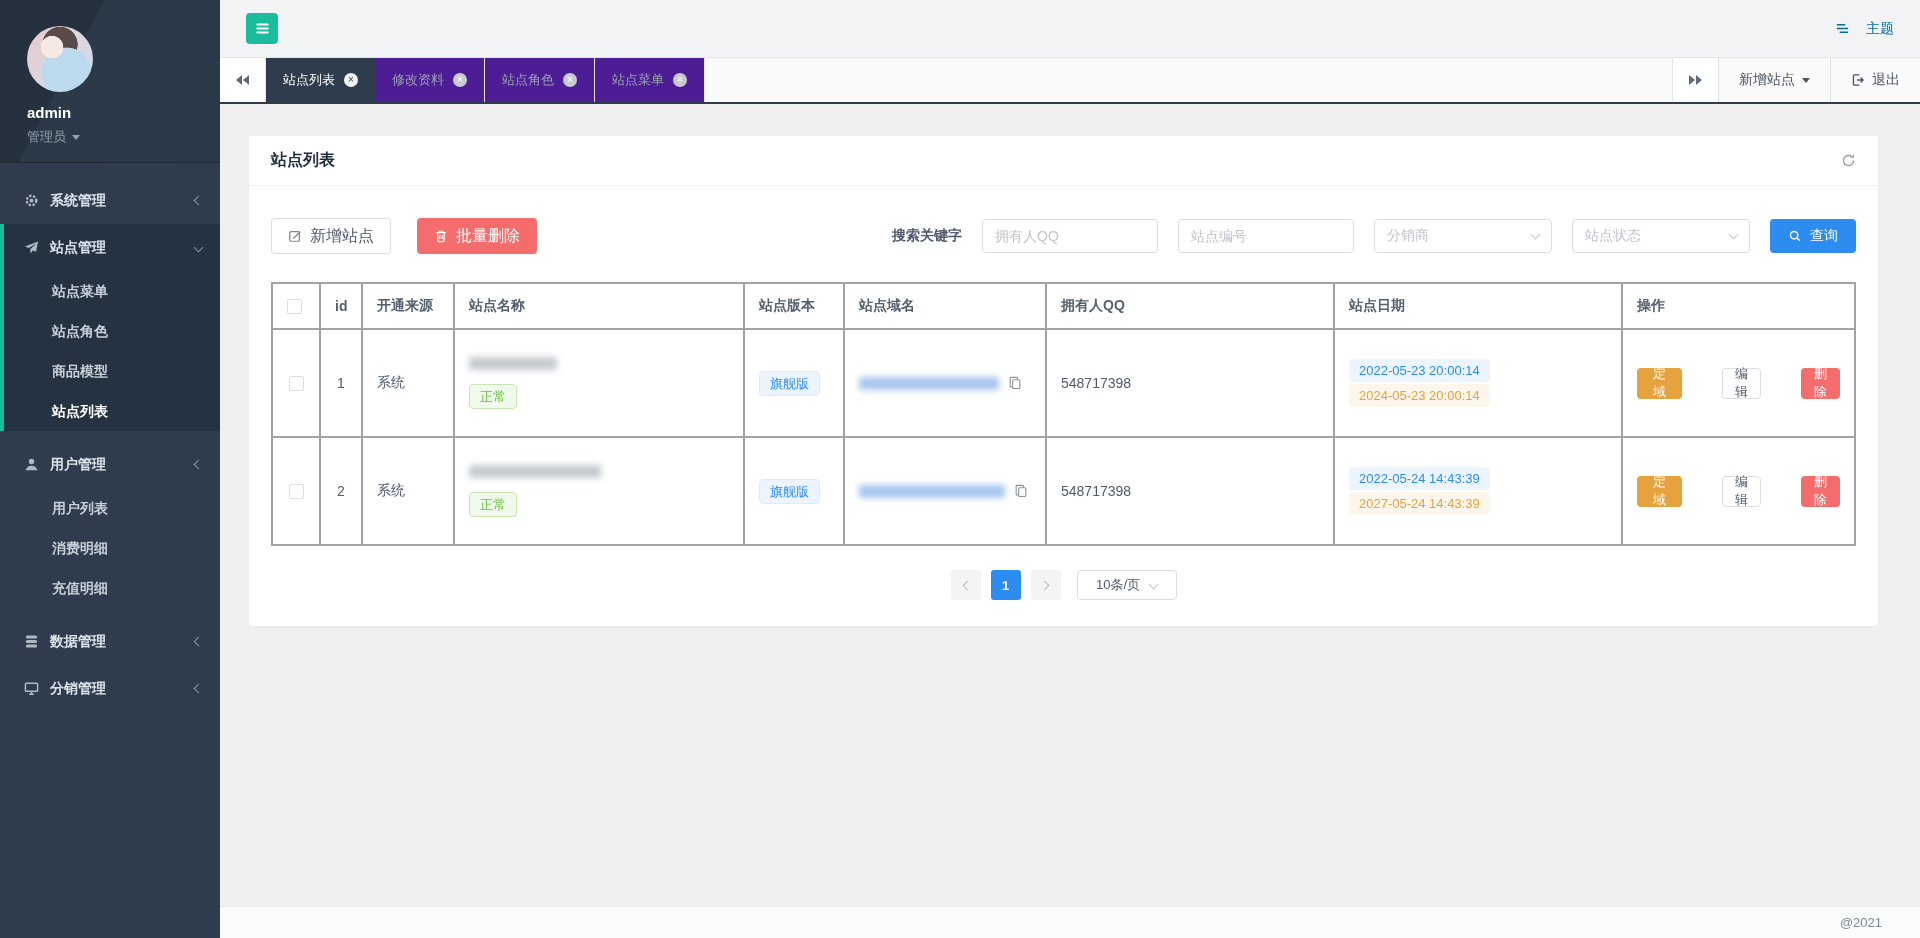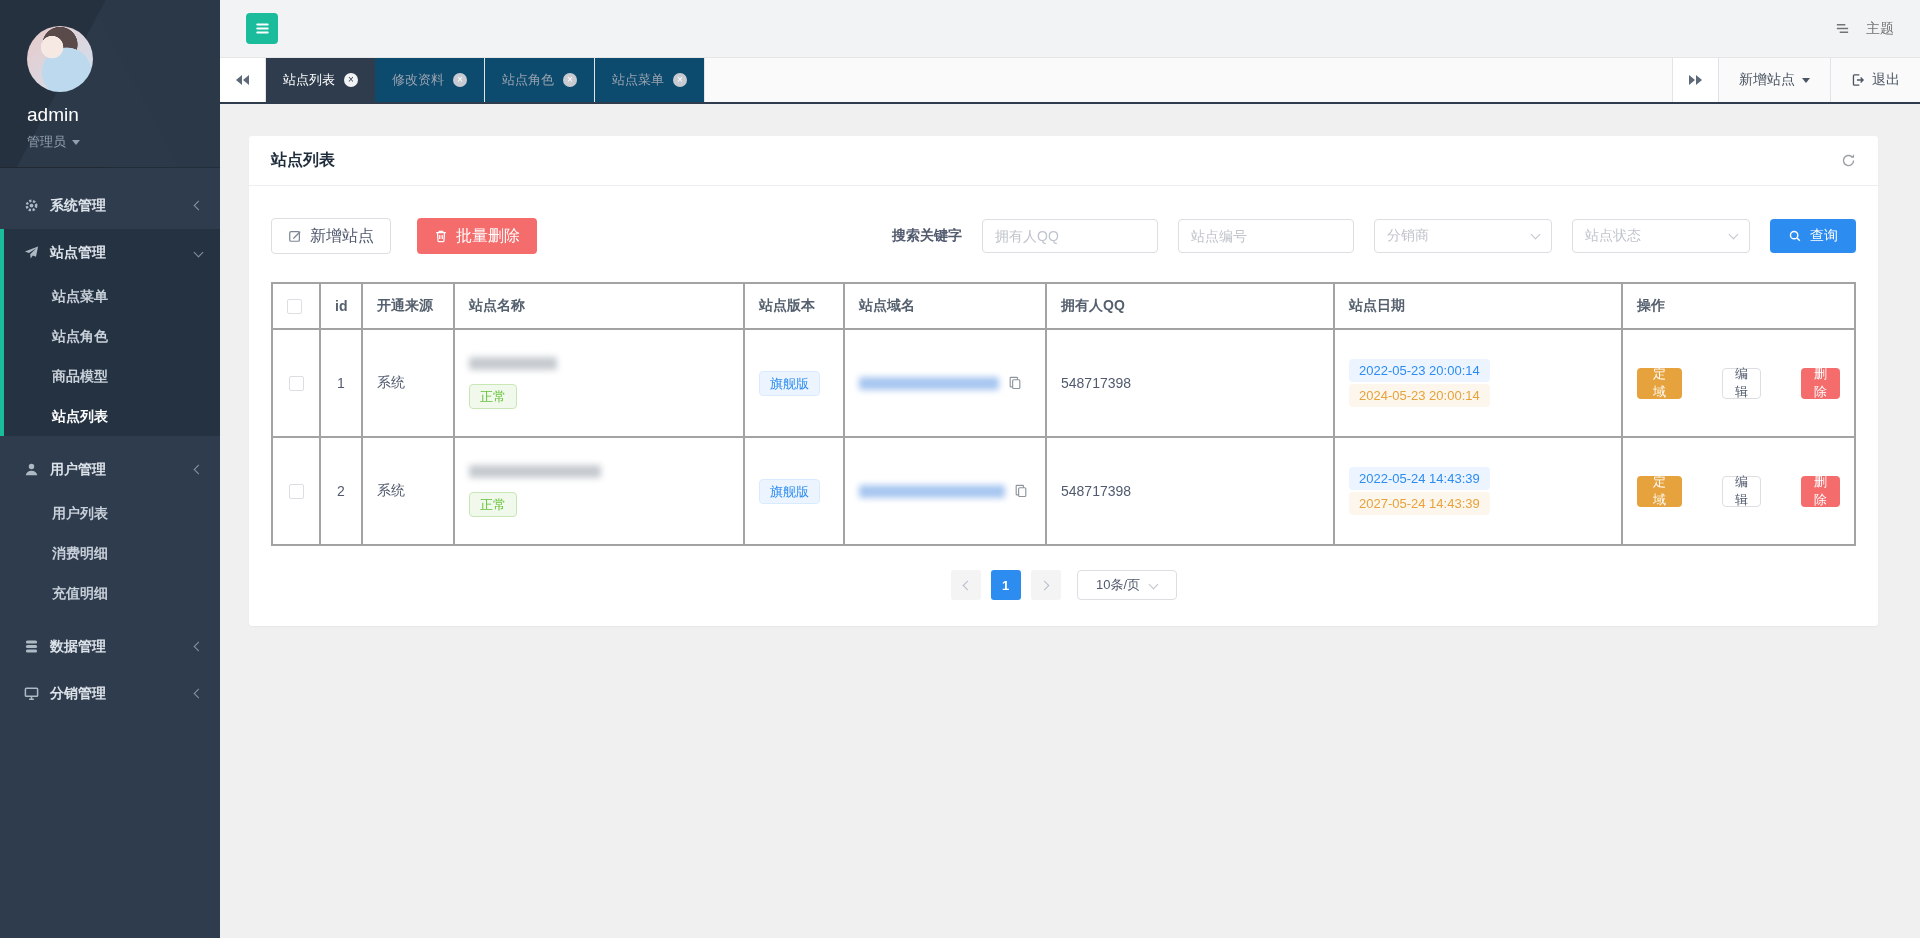--- a/index.html
+++ b/index.html
@@ -10,21 +10,21 @@
   .sidebar { width:220px; flex-shrink:0; background:#2e3c4d; color:#cfd6de; display:flex; flex-direction:column; }
   .profile { position:relative; padding:26px 0 16px 27px; border-bottom:1px solid rgba(0,0,0,.18);
              background: linear-gradient(118deg, #26313f 0%, #26313f 34%, transparent 34.5%),
                          linear-gradient(242deg, #2a3847 0%, #2a3847 42%, transparent 42.5%),
                          #2c3949; }
   .avatar { width:66px; height:66px; border-radius:50%;
             background: radial-gradient(circle at 38% 32%, #f6e9e4 0 18%, transparent 19%),
                         radial-gradient(circle at 60% 70%, #bcd9ee 0 40%, transparent 41%),
                         radial-gradient(circle at 50% 28%, #5a4a4a 0 30%, transparent 31%),
                         linear-gradient(135deg,#e9c9c9,#cfe2f2); }
-  .uname { margin-top:12px; font-size:19px; font-weight:400; color:#fff; }
+  .uname { margin-top:12px; font-size:15px; font-weight:700; color:#fff; }
   .urole { margin-top:7px; font-size:13px; color:#93a0ad; display:flex; align-items:center; gap:6px; cursor:pointer; }
   .caret { width:0; height:0; border-left:4px solid transparent; border-right:4px solid transparent; border-top:5px solid currentColor; display:inline-block; }
 
   .menu { padding-top:14px; }
   .mi { display:flex; align-items:center; gap:11px; height:47px; padding:0 18px 0 23px; font-size:14px; font-weight:600; color:#dde3ea; cursor:pointer; }
   .mi .micon { width:16px; height:16px; display:inline-flex; align-items:center; justify-content:center; color:#aeb9c4; }
   .mi .spacer { margin-left:auto; }
   .chev { display:inline-block; width:7px; height:7px; border-right:1.6px solid #8a95a1; border-bottom:1.6px solid #8a95a1; }
   .chev.left { transform:rotate(135deg); }
   .chev.down { transform:rotate(45deg); }
@@ -34,29 +34,29 @@
   .smi { display:block; height:40px; line-height:40px; padding-left:52px; font-size:14px; font-weight:600; color:#c8d0d9; cursor:pointer; }
   .group-open .smi { padding-left:48px; }
   .smi.active { color:#ffffff; font-weight:700; }
   .sect-gap { height:10px; }
 
   
   .main { flex:1; display:flex; flex-direction:column; min-width:0; }
 
   .topbar { height:58px; background:#f2f3f4; border-bottom:1px solid #e6e6e6; display:flex; align-items:center; padding:0 26px; flex-shrink:0; }
   .hamburger { width:32px; height:31px; background:#1abc9c; border:none; border-radius:4px; display:flex; align-items:center; justify-content:center; cursor:pointer; }
-  .theme-btn { margin-left:auto; display:flex; align-items:center; gap:16px; color:#737373; font-size:14px; cursor:pointer; }
+  .theme-btn { margin-left:auto; display:flex; align-items:center; gap:16px; color:#0369a1; font-size:14px; cursor:pointer; }
 
   .tabbar { height:46px; background:#fafafa; border-bottom:2px solid #2e3c4d; display:flex; align-items:stretch; flex-shrink:0; }
   .tscroll { width:46px; display:flex; align-items:center; justify-content:center; background:#fff; border-right:1px solid #e2e4e8; cursor:pointer; }
   .tscroll.right { border-right:none; border-left:1px solid #e2e4e8; margin-left:auto; }
   .tri { width:0; height:0; border-top:5px solid transparent; border-bottom:5px solid transparent; display:inline-block; }
   .tri.r { border-left:6px solid #5d6878; }
   .tri.l { border-right:6px solid #5d6878; }
-  .tab { display:flex; align-items:center; gap:9px; padding:0 17px; font-size:13px; color:#9aa3af; border-right:1px solid #e2e4e8; cursor:pointer; background:#0c4a6e; }
+  .tab { display:flex; align-items:center; gap:9px; padding:0 17px; font-size:13px; color:#9aa3af; border-right:1px solid #e2e4e8; cursor:pointer; background:#4c1d95; }
   .tab.active { background:#2e3c4d; color:#fff; border-right:none; }
   .tab-close { width:14px; height:14px; border-radius:50%; background:#c8ccd2; color:#fff; font-size:10px; line-height:13px; text-align:center; display:inline-block; }
   .tab.active .tab-close { background:#f2f3f5; color:#2e3c4d; }
   .tctl { display:flex; align-items:center; gap:7px; padding:0 20px; font-size:14px; color:#4a5462; border-left:1px solid #dfe2e6; cursor:pointer; }
 
   .content { flex:1; padding:32px 42px 0 29px; overflow:hidden; }
 
   
   .panel { background:#fff; border-radius:3px; box-shadow:0 1px 2px rgba(0,0,0,.04); min-height:465px; }
   .panel-head { height:50px; display:flex; align-items:center; justify-content:space-between; padding:0 22px; border-bottom:1px solid #eceef2; }
@@ -451,14 +451,17 @@
             <div class="pg-size">
               <span>10条/页</span>
               <span class="chev down"></span>
             </div>
           </div>
 
         </div>
       </div>
     </div>
 
+    <div class="footer">
+      <span>@2021</span>
+    </div>
   </div>
 </div>
 
 </body></html>

